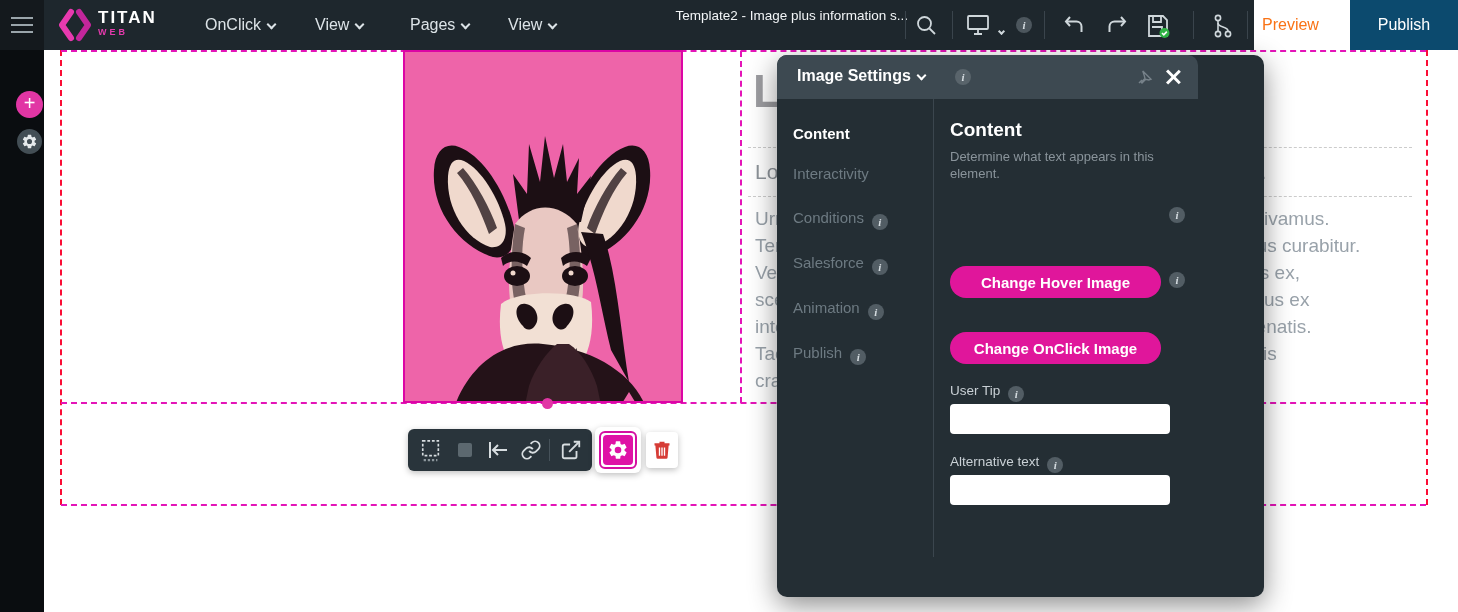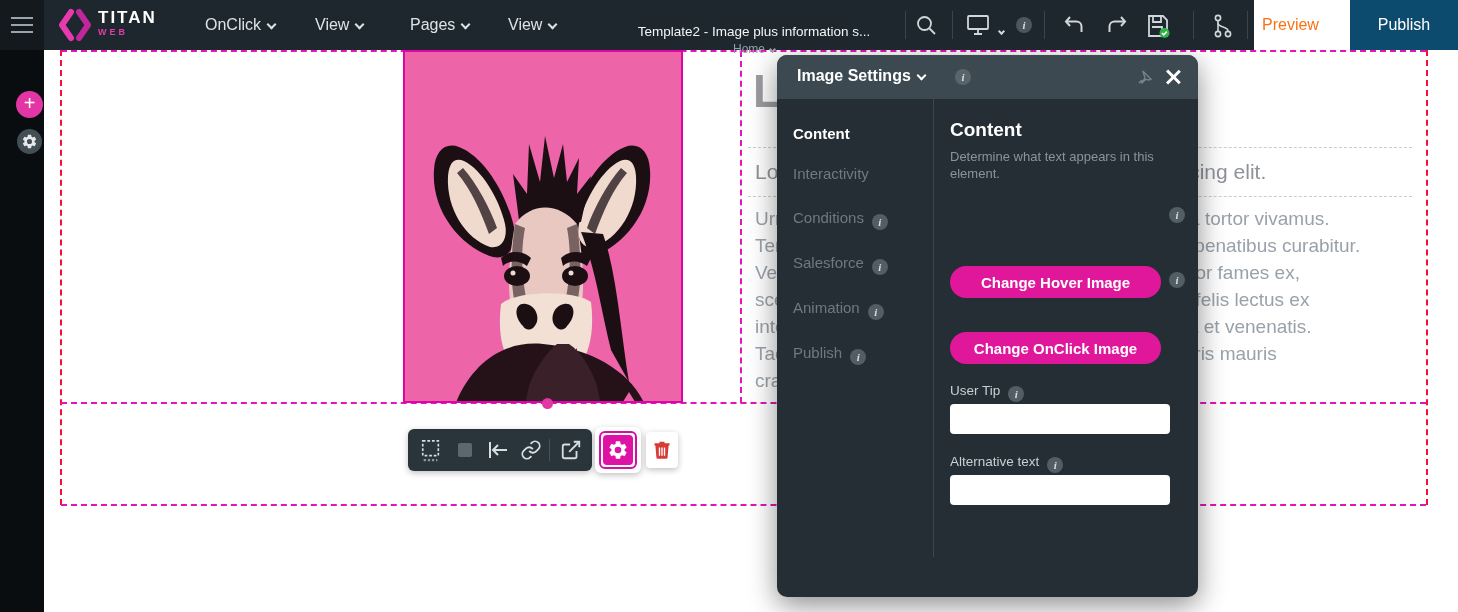--- a/index.html
+++ b/index.html
@@ -12,21 +12,21 @@
   .navbar { left:0; top:0; width:1254px; height:50px; background:#1e272d; color:#dce3e7; z-index:40; }
   .nav-burger { left:0; top:0; width:44px; height:50px; background:#14191d; cursor:pointer; }
   .nav-burger i { position:absolute; left:11px; width:22px; height:2px; background:#9aa5ab; }
   .logo-mark { left:58px; top:8px; }
   .logo-word { left:98px; top:9px; line-height:1; }
   .logo-word .t { font-size:17px; font-weight:bold; letter-spacing:2px; color:#fff; }
   .logo-word .w { font-size:9px; font-weight:bold; letter-spacing:3px; color:#e53aad; margin-top:2px; }
   .menu-item { top:0; height:50px; line-height:50px; font-size:16px; color:#dce3e7; cursor:pointer; white-space:nowrap; }
   .chev { display:inline-block; width:7px; height:7px; border-right:2px solid currentColor; border-bottom:2px solid currentColor; transform:rotate(45deg); margin-left:7px; vertical-align:2px; }
   .chev.sm { width:5px; height:5px; margin-left:5px; vertical-align:1px; }
-  .doc-block { left:600px; top:16px; width:308px; text-align:center; }
+  .doc-block { left:600px; top:0; width:308px; text-align:right; }
   .doc-title { margin-top:8px; font-size:13.5px; color:#f2f5f7; }
   .doc-page { margin-top:3px; font-size:12px; color:#93a0a7; cursor:pointer; }
   .vdiv { top:11px; width:1px; height:28px; background:#3a444c; }
   .nav-ico { top:13px; width:24px; height:24px; cursor:pointer; }
   .info-badge { width:16px; height:16px; border-radius:50%; background:#4c565d; color:#d6dde1;
                 font-family:"Liberation Serif", serif; font-style:italic; font-weight:bold;
                 font-size:11px; line-height:16px; text-align:center; display:inline-block; }
   .preview { left:1262px; top:0; height:50px; line-height:50px; font-size:16px; color:#f97316; cursor:pointer; }
   .publish { left:1350px; top:0; width:108px; height:50px; background:#0c4a6e; color:#fff;
              font-size:16px; text-align:center; line-height:50px; cursor:pointer; }
@@ -68,21 +68,21 @@
                     border-radius:6px; box-shadow:0 2px 6px rgba(0,0,0,.25); }
   .tbar-gear-in { position:absolute; left:4px; top:4px; width:38px; height:38px; border:2px solid #d40fa2;
                   border-radius:6px; background:#fff; padding:2px; cursor:pointer; }
   .tbar-gear-core { width:30px; height:30px; border-radius:4px; background:#df12a6; position:relative; }
   .tbar-gear-core svg { position:absolute; left:4px; top:4px; }
   .tbar-trash-card { position:absolute; left:238px; top:5px; width:32px; height:36px; background:#fff;
                      border-radius:4px; box-shadow:0 2px 6px rgba(0,0,0,.25); cursor:pointer; }
   .tbar-trash-card svg { position:absolute; left:6px; top:7px; }
 
   
-  .modal { left:777px; top:55px; width:421px; height:542px; background:#242e34; border-radius:10px;
+  .modal { left:777px; top:55px; width:487px; height:542px; background:#242e34; border-radius:10px;
            z-index:20; box-shadow:0 8px 28px rgba(0,0,0,.45); }
   .m-head { position:absolute; left:0; top:0; width:421px; height:44px; background:#3d4951;
             border-radius:10px 10px 0 0; }
   .m-title { position:absolute; left:20px; top:12px; font-size:16px; font-weight:bold; color:#fff; cursor:pointer; }
   .m-head .info-badge { position:absolute; left:178px; top:14px; background:#59646b; }
   .m-pin { position:absolute; right:44px; top:13px; cursor:pointer; }
   .m-close { position:absolute; right:15px; top:12px; width:20px; height:20px; cursor:pointer; }
   .m-close:before, .m-close:after { content:""; position:absolute; left:9px; top:1px; width:2.5px; height:18px; background:#fff; }
   .m-close:before { transform:rotate(45deg); } .m-close:after { transform:rotate(-45deg); }
 
@@ -124,21 +124,20 @@
     <div class="w">WEB</div>
   </div>
 
   <div class="abs menu-item" style="left:205px"><span>OnClick</span><span class="chev"></span></div>
   <div class="abs menu-item" style="left:315px"><span>View</span><span class="chev"></span></div>
   <div class="abs menu-item" style="left:410px"><span>Pages</span><span class="chev"></span></div>
   <div class="abs menu-item" style="left:508px"><span>View</span><span class="chev"></span></div>
 
   <div class="abs doc-block">
     <div class="doc-title">Template2 - Image plus information s...</div>
-    <div class="doc-page"><span>Home</span><span class="chev sm"></span></div>
   </div>
 
   <div class="abs vdiv" style="left:905px"></div>
   <div class="abs nav-ico" style="left:914px">
     <svg width="24" height="24" viewBox="0 0 24 24" fill="none" stroke="#cfd7db" stroke-width="1.8">
       <circle cx="10.5" cy="10.5" r="6.5"></circle>
         <line x1="15.5" y1="15.5" x2="21" y2="21"></line>
     </svg>
   </div>
   <div class="abs vdiv" style="left:952px"></div>

